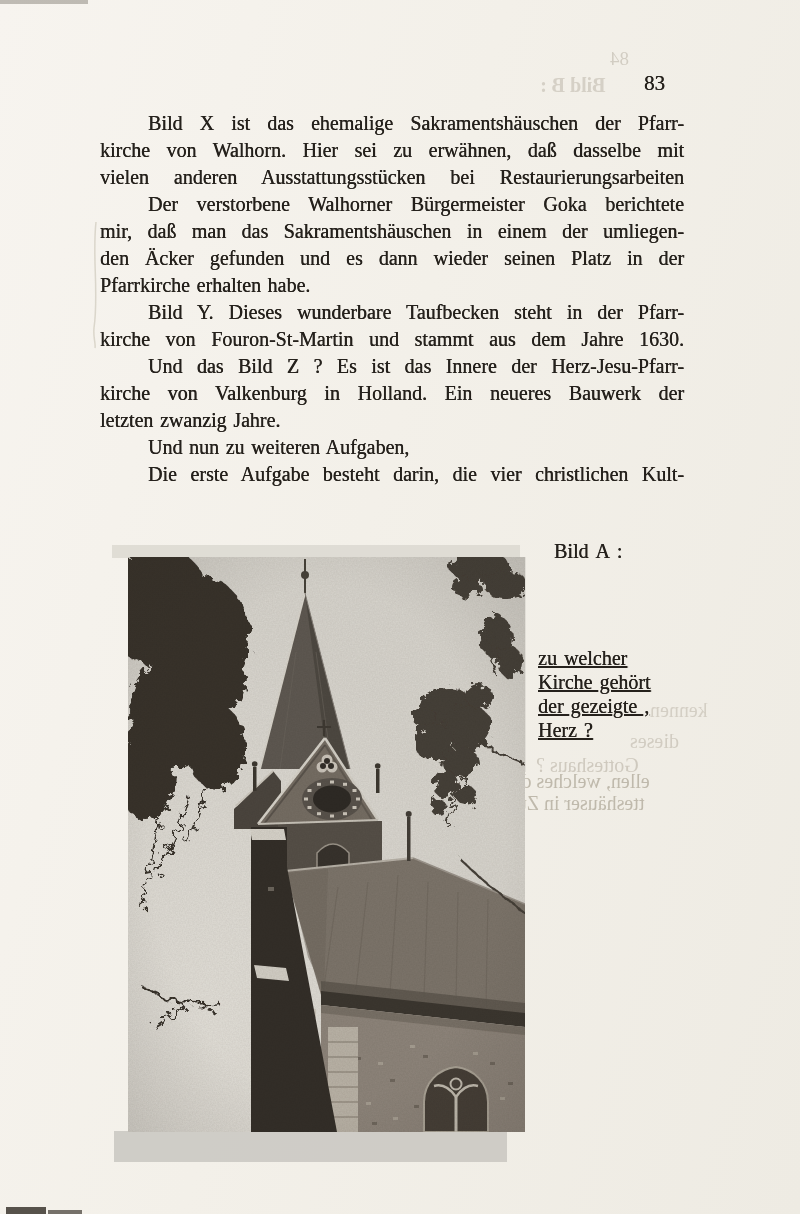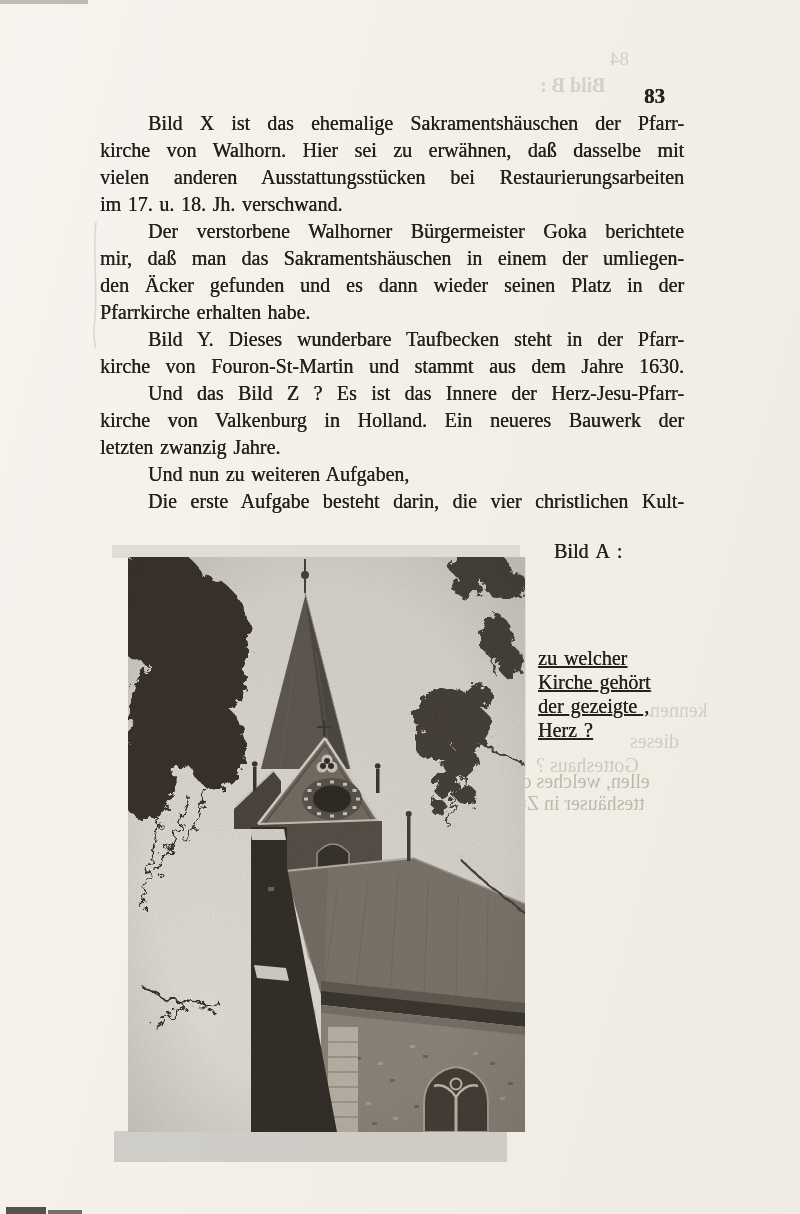--- a/index.html
+++ b/index.html
@@ -12,23 +12,22 @@
   .body-text{
     position:absolute;left:100px;top:110px;width:584px;
     font-size:20px;line-height:27px;word-spacing:1.6px;
     text-shadow:0.3px 0 0 currentColor;
   }
   .ln{min-height:27px;}
   .just{text-align:justify;text-align-last:justify;}
   .indent{text-indent:48px;}
   .heading{font-weight:normal;text-indent:48px;}
   .pagenum{
-    position:absolute;left:644px;top:84px;font-size:21px;
+    position:absolute;left:644px;top:71px;font-size:21px;
     text-shadow:0.3px 0 0 currentColor;
-    font-weight:bold;
   }
   .fig-label{
     position:absolute;left:554px;top:540px;font-size:20px;font-weight:normal;
     word-spacing:3px;text-shadow:0.3px 0 0 currentColor;
   }
   .side-caption{
     position:absolute;left:538px;top:646px;font-size:20px;line-height:24px;
     word-spacing:2px;text-shadow:0.3px 0 0 currentColor;text-decoration:underline;
   }
   .photo{position:absolute;left:128px;top:557px;width:397px;height:575px;}
@@ -69,21 +68,20 @@
   <div class="bt bt-f0">kennen</div>
   <div class="bt bt-f1">dieses</div>
   <div class="bt bt-f2">Gotteshaus ?</div>
   <div class="bt bt-f3">ellen, welches der</div>
   <div class="bt bt-f4">tteshäuser in Zu-</div>
 
   <div class="body-text">
     <div class="ln just indent">Bild X ist das ehemalige Sakramentshäuschen der Pfarr-</div>
     <div class="ln just">kirche von Walhorn. Hier sei zu erwähnen, daß dasselbe mit</div>
     <div class="ln just">vielen anderen Ausstattungsstücken bei Restaurierungsarbeiten</div>
-    <div class="ln">im 17. u. 18. Jh. verschwand.</div>
     <div class="ln just indent">Der verstorbene Walhorner Bürgermeister Goka berichtete</div>
     <div class="ln just">mir, daß man das Sakramentshäuschen in einem der umliegen-</div>
     <div class="ln just">den Äcker gefunden und es dann wieder seinen Platz in der</div>
     <div class="ln">Pfarrkirche erhalten habe.</div>
     <div class="ln just indent">Bild Y. Dieses wunderbare Taufbecken steht in der Pfarr-</div>
     <div class="ln just">kirche von Fouron-St-Martin und stammt aus dem Jahre 1630.</div>
     <div class="ln just indent">Und das Bild Z ? Es ist das Innere der Herz-Jesu-Pfarr-</div>
     <div class="ln just">kirche von Valkenburg in Holland. Ein neueres Bauwerk der</div>
     <div class="ln">letzten zwanzig Jahre.</div>
     <div class="ln heading">Und nun zu weiteren Aufgaben,</div>

